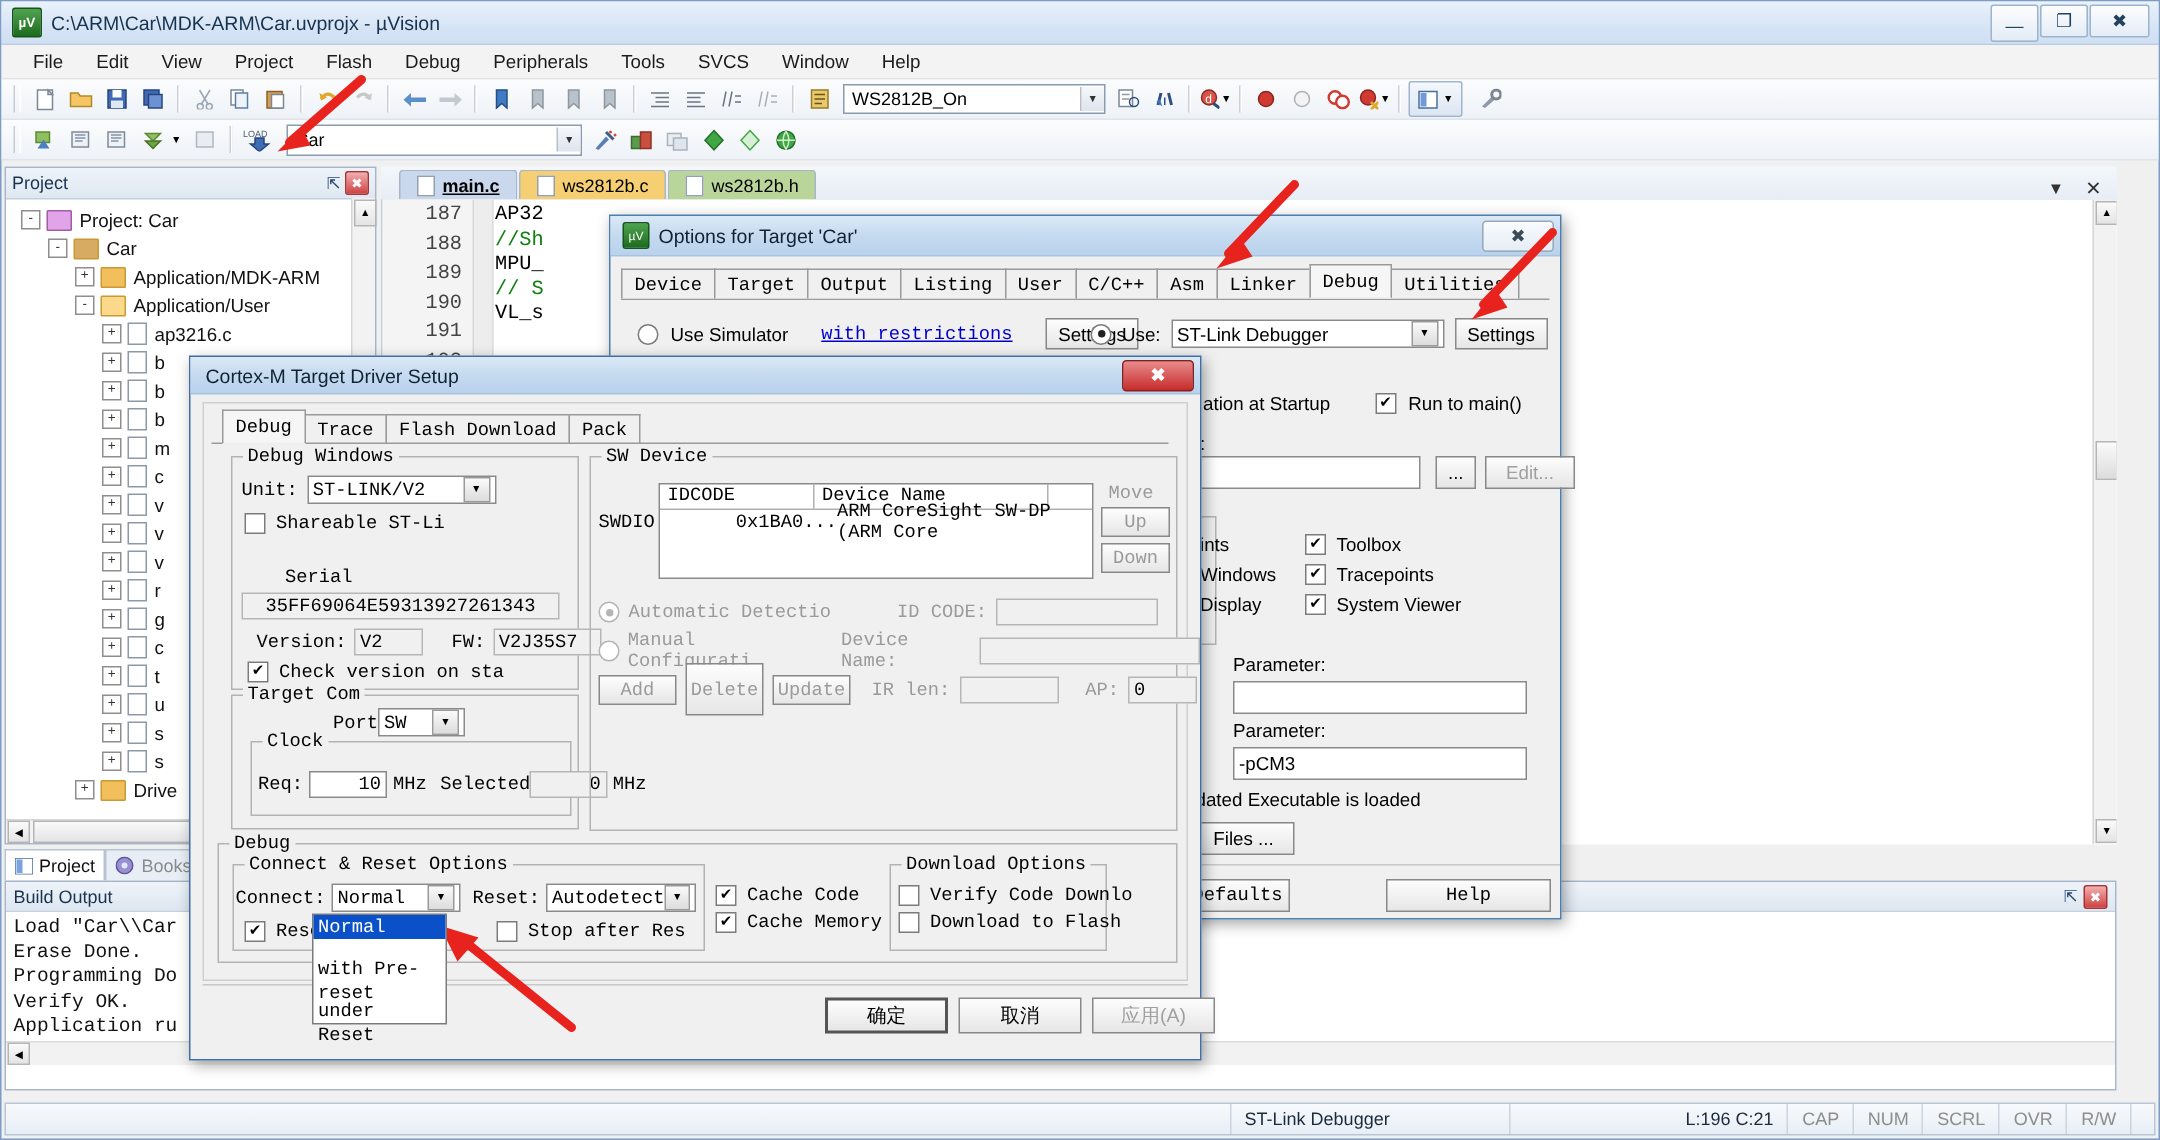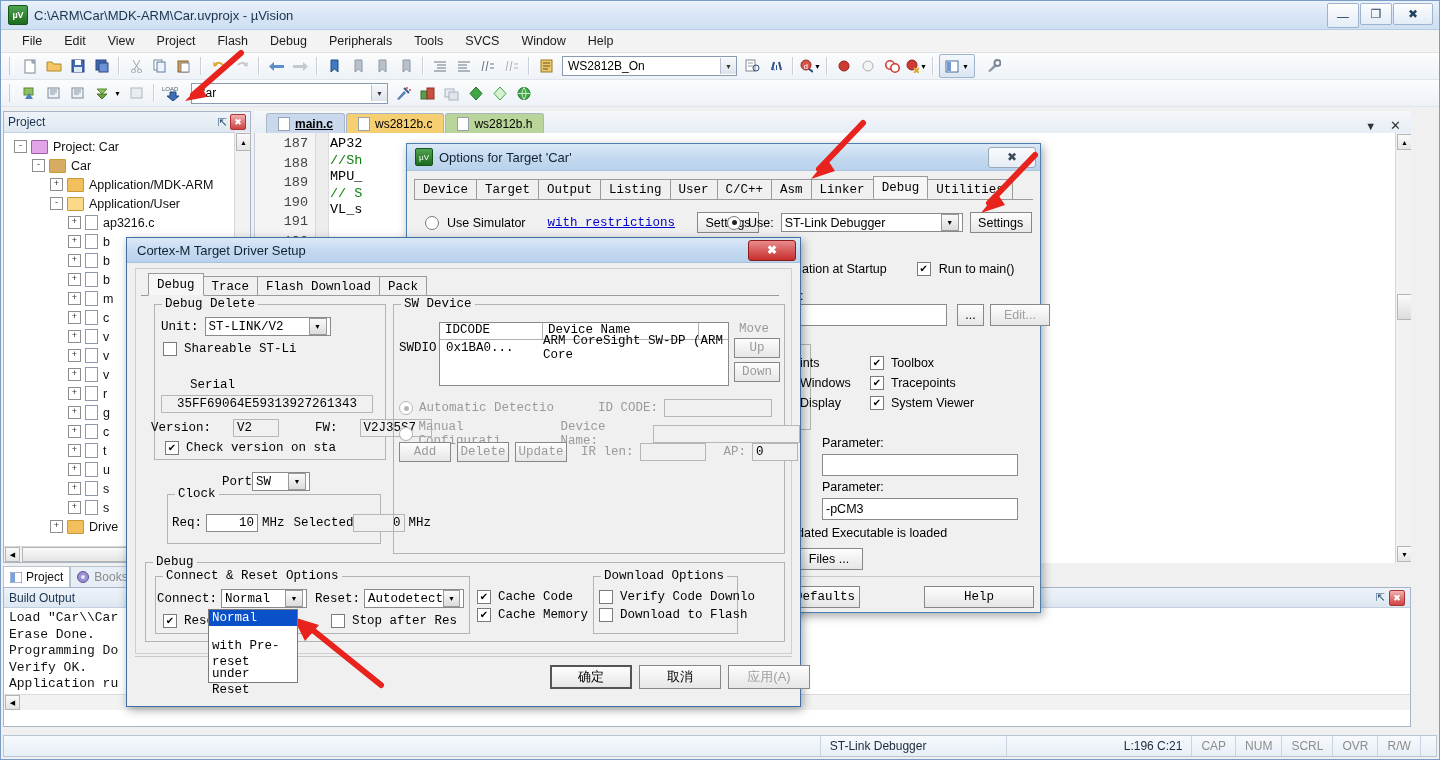--- a/index.html
+++ b/index.html
@@ -757,52 +757,55 @@
 
     <div class="tabrow" style="position:absolute;left:14px;top:36px;margin:0;">
       <div class="ktab sel">Debug</div>
       <div class="ktab">Trace</div>
       <div class="ktab">Flash Download</div>
       <div class="ktab">Pack</div>
     </div>
     <div style="position:absolute;left:14px;top:57px;width:638px;height:1px;background:#9a9a9a;"></div>
 
     <div class="group" style="left:27px;top:66px;width:230px;height:154px;">
-      <span class="glabel mono">Debug Delete</span>
+      <span class="glabel mono">Debug Windows</span>
     </div>
     <div style="position:absolute;left:34px;top:79px;display:flex;align-items:center;gap:6px;">
       <span class="mono">Unit:</span>
       <div class="dd" style="width:126px;">
         <span class="mono">ST-LINK/V2</span>
         <span class="ar">▼</span>
       </div>
     </div>
     <div style="position:absolute;left:36px;top:104px;display:flex;align-items:center;gap:7px;">
       <span class="cb"></span>
       <span class="mono">Shareable ST-Li</span>
     </div>
     <div style="position:absolute;left:63px;top:140px;" class="mono">Serial</div>
     <div class="tf ro" style="position:absolute;left:34px;top:157px;width:212px;height:18px;justify-content:center;">
       <span class="mono">35FF69064E59313927261343</span>
     </div>
-    <div style="position:absolute;left:24px;top:181px;display:flex;align-items:center;gap:22px;">
+    <div style="position:absolute;left:44px;top:181px;display:flex;align-items:center;gap:5px;">
       <span class="mono">Version:</span>
       <div class="tf ro" style="width:46px;">
         <span class="mono">V2</span>
       </div>
       <span class="mono" style="margin-left:14px;">FW:</span>
       <div class="tf ro" style="width:72px;">
         <span class="mono">V2J35S7</span>
       </div>
     </div>
     <div style="position:absolute;left:38px;top:203px;display:flex;align-items:center;gap:7px;">
       <span class="cb">✔</span>
       <span class="mono">Check version on sta</span>
     </div>
 
+    <div class="group" style="left:27px;top:225px;width:230px;height:88px;">
+      <span class="glabel mono">Target Com</span>
+    </div>
     <div style="position:absolute;left:95px;top:234px;display:flex;align-items:center;">
       <span class="mono">Port</span>
       <div class="dd" style="width:58px;">
         <span class="mono">SW</span>
         <span class="ar">▼</span>
       </div>
     </div>
     <div class="group" style="left:40px;top:256px;width:212px;height:48px;">
       <span class="glabel mono">Clock</span>
     </div>
@@ -823,21 +826,21 @@
       <span class="glabel mono">SW Device</span>
     </div>
     <div class="mono" style="position:absolute;left:272px;top:103px;">SWDIO</div>
     <div style="position:absolute;left:312px;top:84px;width:288px;height:62px;border:1px solid #8a8a8a;background:#fff;">
       <div style="display:flex;height:16px;border-bottom:1px solid #b0b0b0;">
         <div style="width:97px;border-right:1px solid #b0b0b0;padding-left:5px;" class="mono">IDCODE</div>
         <div style="width:150px;border-right:1px solid #b0b0b0;padding-left:5px;" class="mono">Device Name</div>
         <div style="flex:1;"></div>
       </div>
       <div style="display:flex;height:16px;align-items:center;">
-        <div style="width:97px;padding-left:6px;" class="mono">0x1BA0...</div>
+        <div style="width:97px;padding-left:21px;text-align:right;" class="mono">0x1BA0...</div>
         <div style="flex:1;" class="mono">ARM CoreSight SW-DP  (ARM Core</div>
       </div>
     </div>
     <div class="monog" style="position:absolute;left:612px;top:84px;">Move</div>
     <div class="btn dis" style="position:absolute;left:607px;top:100px;width:46px;height:20px;">
       <span class="monog">Up</span>
     </div>
     <div class="btn dis" style="position:absolute;left:607px;top:124px;width:46px;height:20px;">
       <span class="monog">Down</span>
     </div>
@@ -853,21 +856,21 @@
     <div style="position:absolute;left:272px;top:182px;display:flex;align-items:center;gap:6px;">
       <span class="rb" style="border-color:#b5b5b5;"></span>
       <span class="monog">Manual Configurati</span>
       <span class="monog" style="margin-left:6px;">Device Name:</span>
       <div class="tf ro" style="width:152px;"></div>
     </div>
     <div style="position:absolute;left:272px;top:204px;display:flex;align-items:center;gap:6px;">
       <div class="btn dis" style="width:52px;height:20px;">
         <span class="monog">Add</span>
       </div>
-      <div class="btn dis" style="width:52px;height:20px;">
+      <div class="btn dis" style="width:52px;height:35px;">
         <span class="monog">Delete</span>
       </div>
       <div class="btn dis" style="width:52px;height:20px;">
         <span class="monog">Update</span>
       </div>
       <span class="monog" style="margin-left:8px;">IR len:</span>
       <div class="tf ro" style="width:66px;"></div>
       <span class="monog" style="margin-left:12px;">AP:</span>
       <div class="tf ro" style="width:46px;">
         <span class="mono">0</span>

